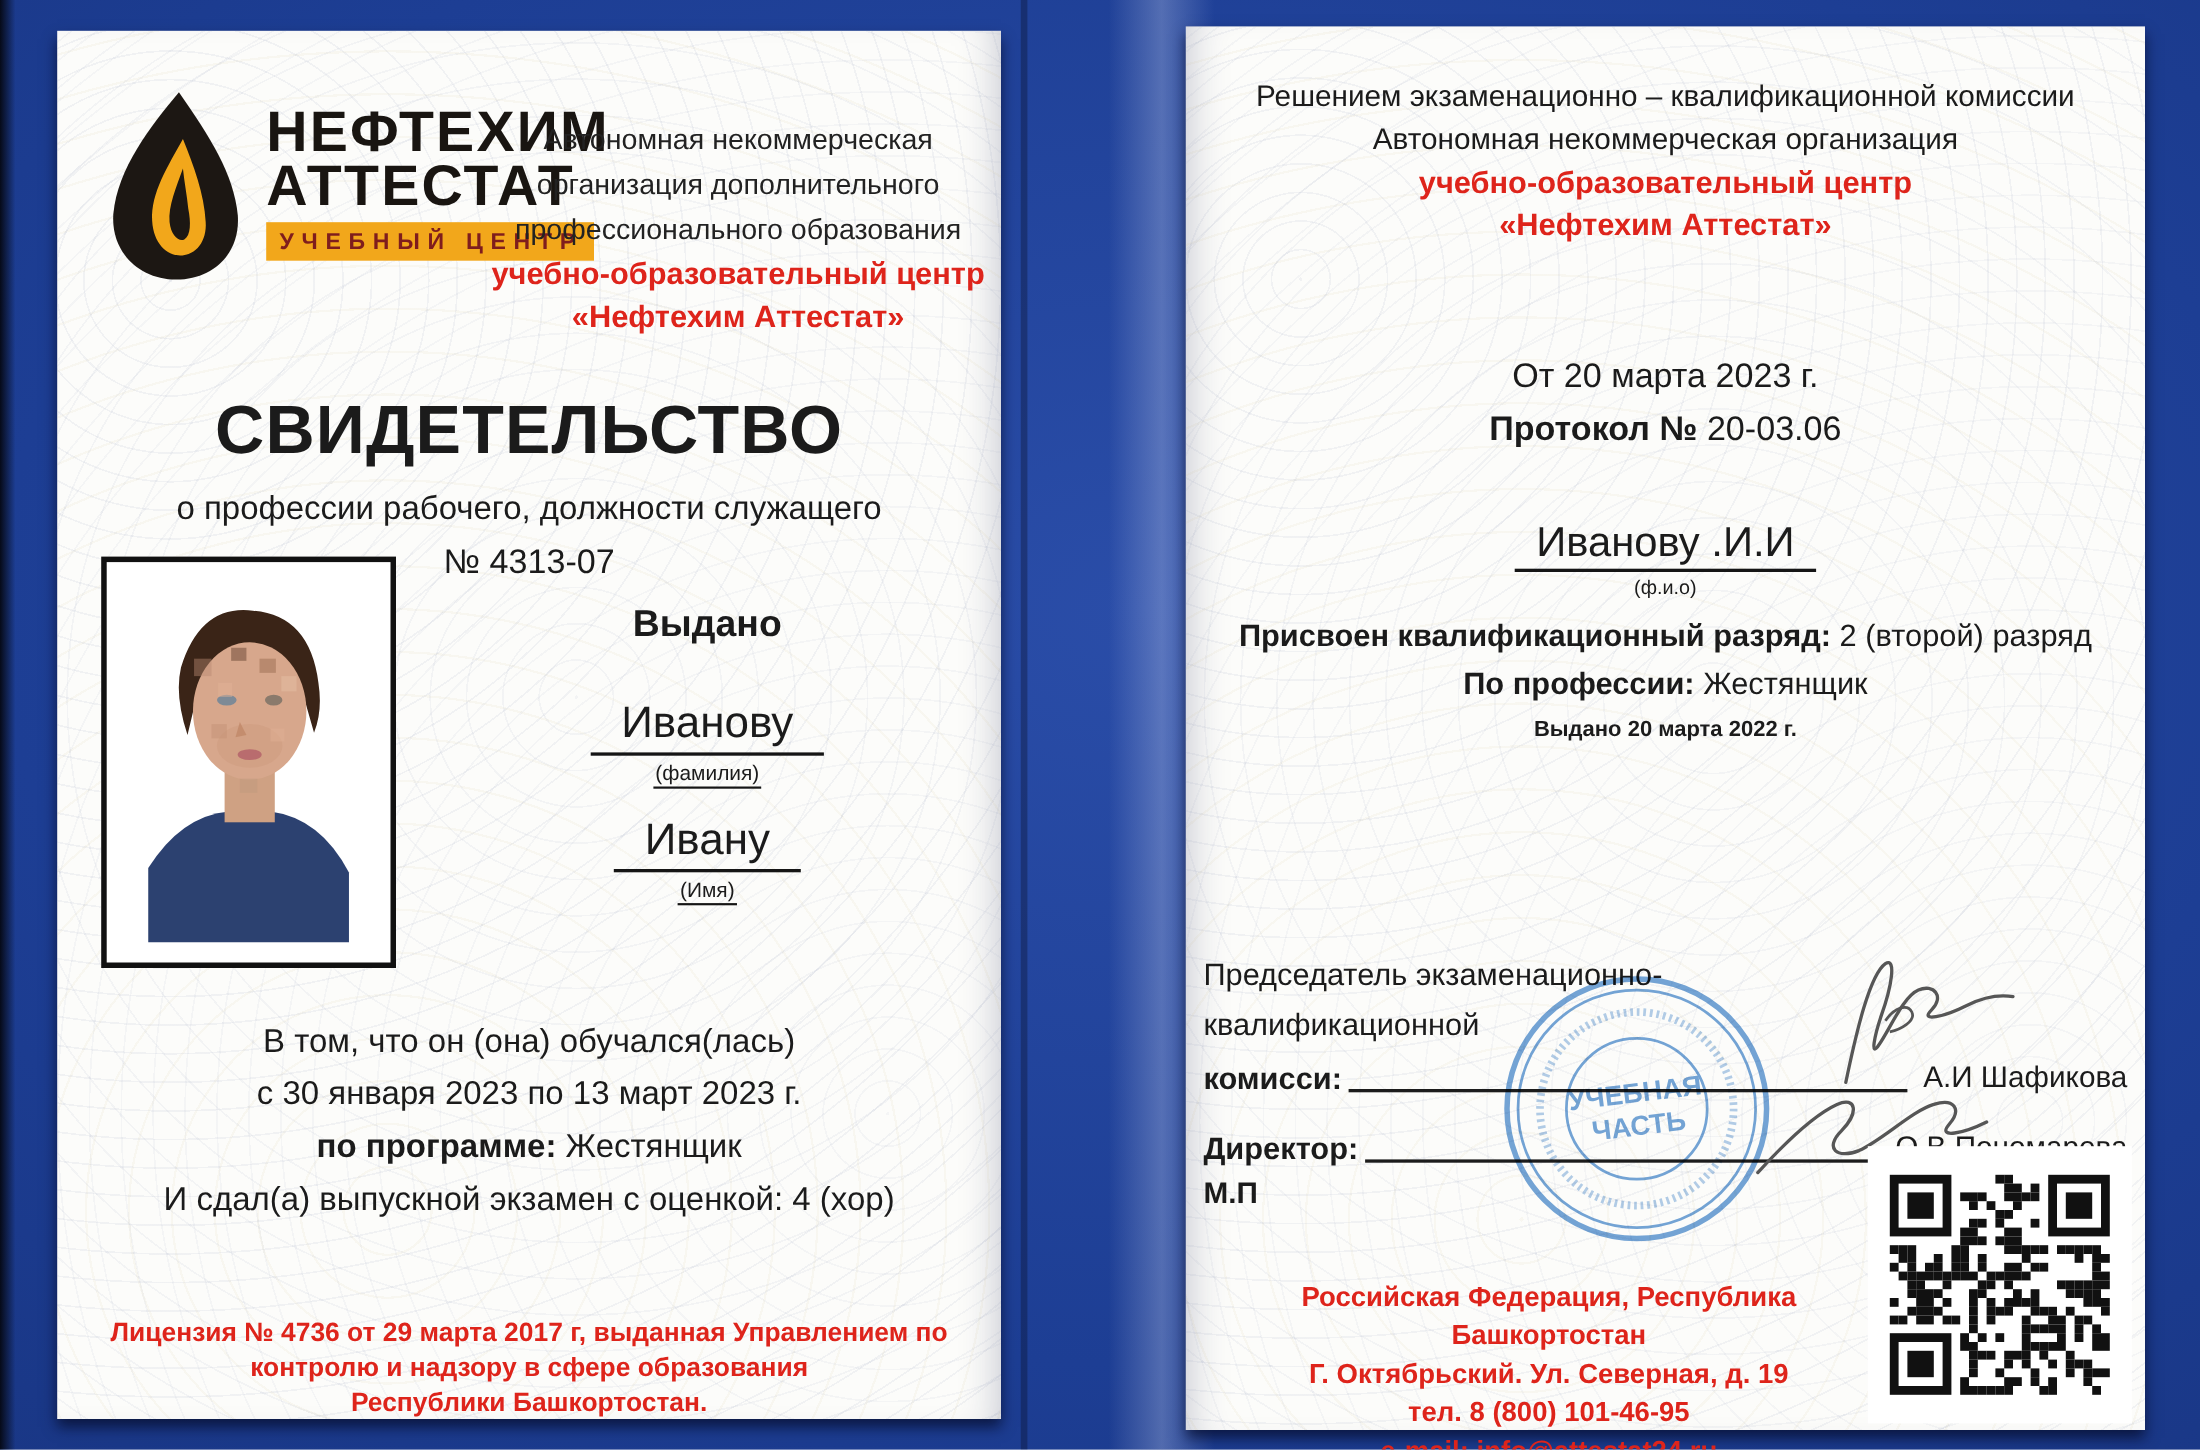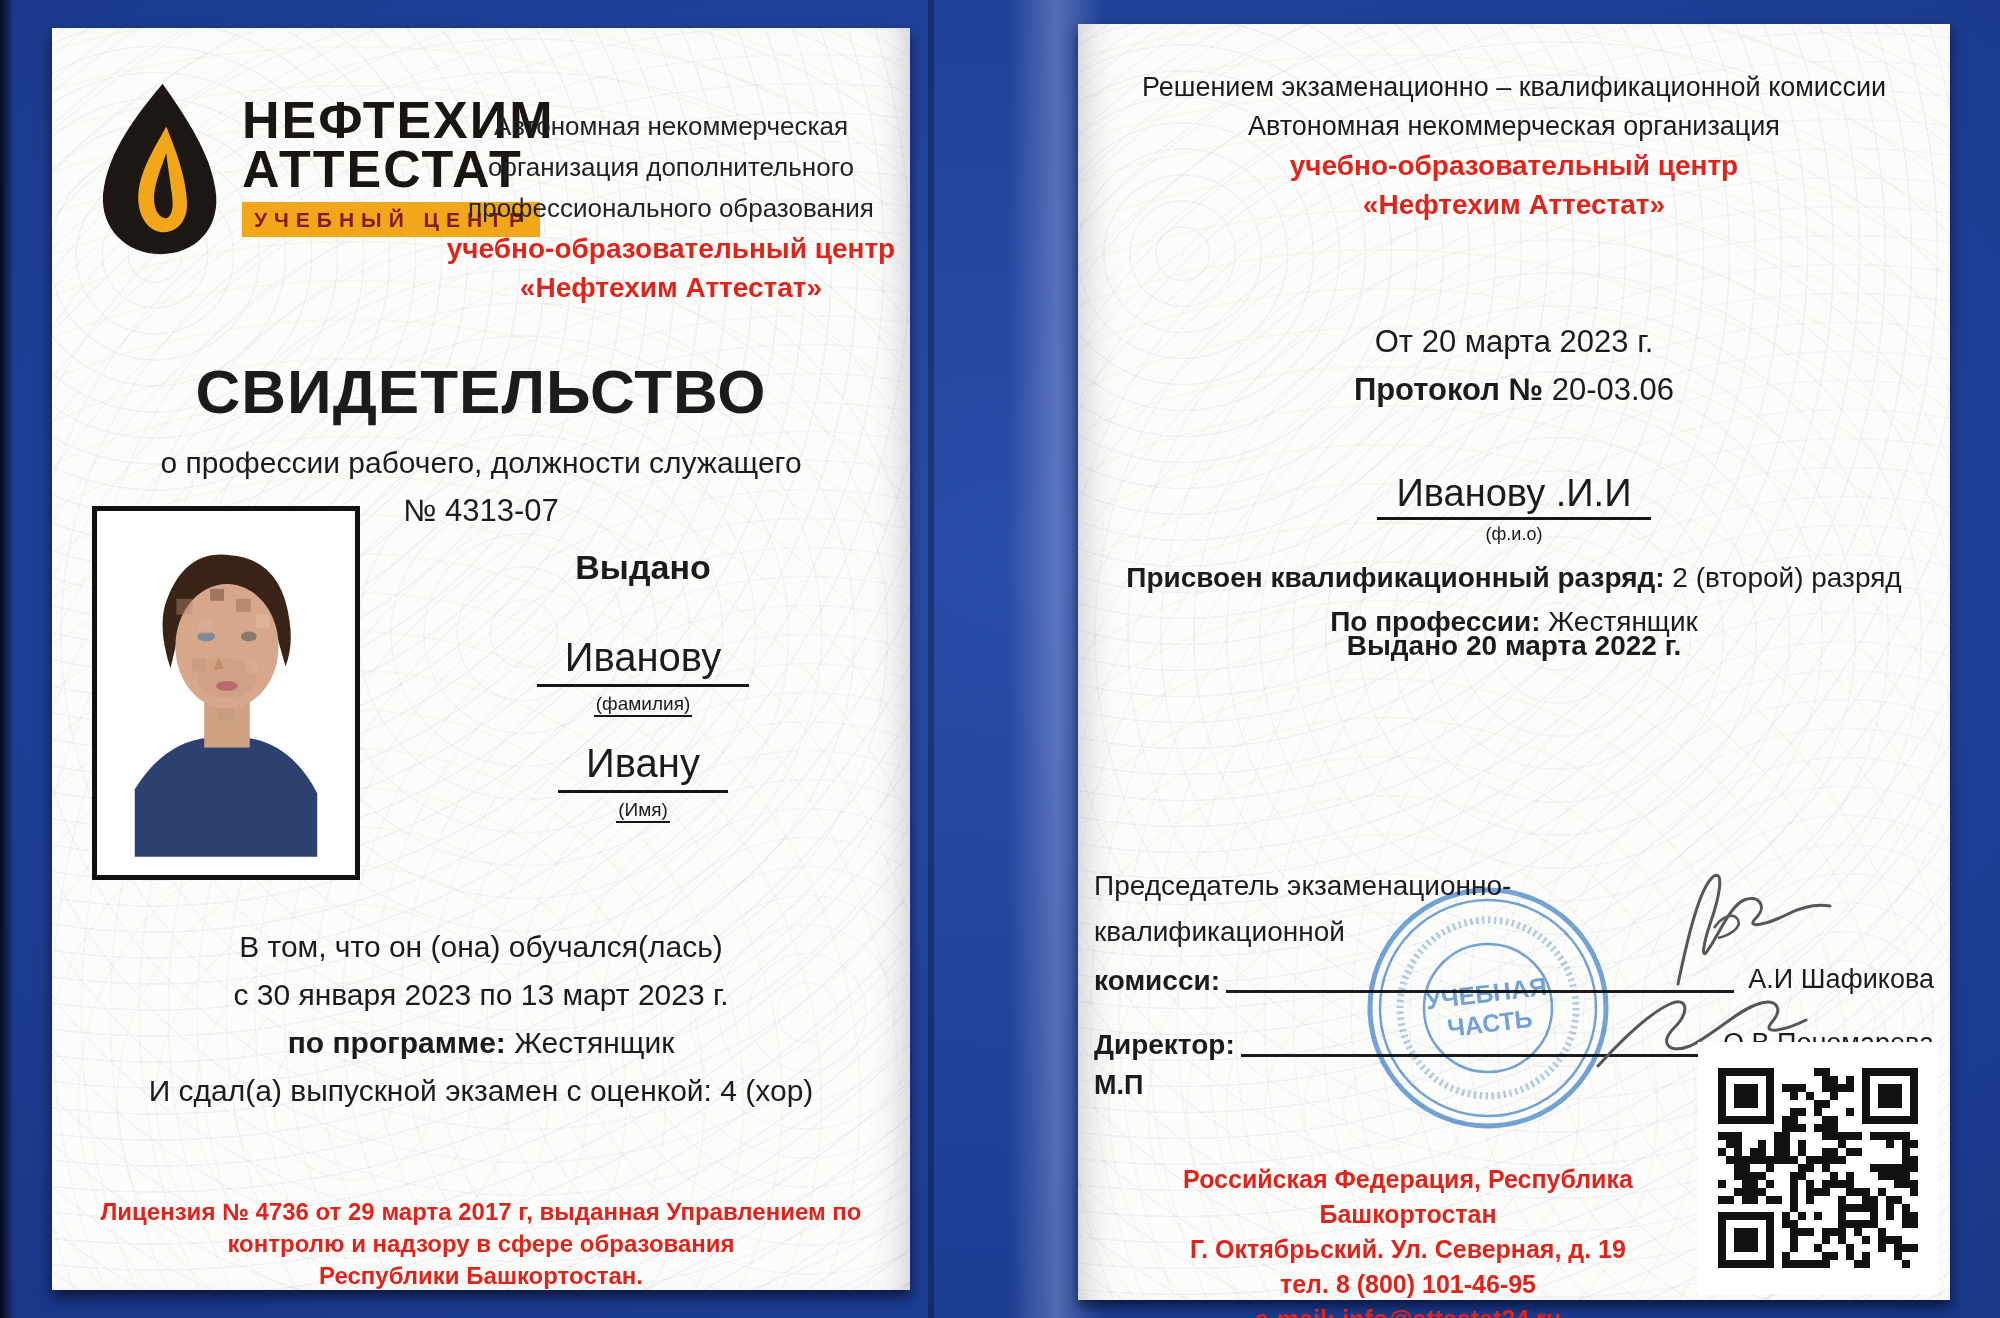--- a/index.html
+++ b/index.html
@@ -54,21 +54,21 @@
   
   .r-header{left:0;top:44px;width:100%;font-size:27px;line-height:39px;}
   .r-header-red{font-size:28px;line-height:39px;font-weight:bold;}
   .r-date{left:0;top:300px;width:100%;font-size:31px;}
   .r-protocol{left:0;top:348px;width:100%;font-size:31px;}
   .r-fio{left:0;top:448px;width:100%;}
   .r-fio .fio-value{font-size:38px;padding:0 20px 2px 20px;}
   .r-fio-caption{font-size:18px;margin-top:4px;}
   .r-grade{left:0;top:538px;width:100%;font-size:28px;}
   .r-prof{left:0;top:582px;width:100%;font-size:28px;}
-  .r-issued{left:0;top:606px;width:100%;font-size:28px;font-weight:bold;}
+  .r-issued{left:0;top:628px;width:100%;font-size:20px;font-weight:bold;}
   .sig-block-line{left:16px;font-size:28px;font-weight:normal;}
   .sig-row{left:16px;width:840px;display:flex;align-items:flex-end;font-size:28px;}
   .sig-row .lbl{font-weight:bold;white-space:nowrap;}
   .sig-line{flex:1;border-bottom:3px solid #1c1c1c;height:1em;margin:0 14px 4px 6px;}
   .sig-name{font-size:27px;white-space:nowrap;padding-bottom:2px;}
   .mp{left:16px;top:1046px;font-size:27px;font-weight:bold;}
   .addr{left:20px;top:1138px;width:620px;font-size:25px;line-height:35px;font-weight:bold;}
   .qr-box{left:620px;top:1018px;width:240px;height:252px;background:#fff;display:flex;align-items:center;justify-content:center;}
   .qr-box svg{width:232px;height:232px;}
 

